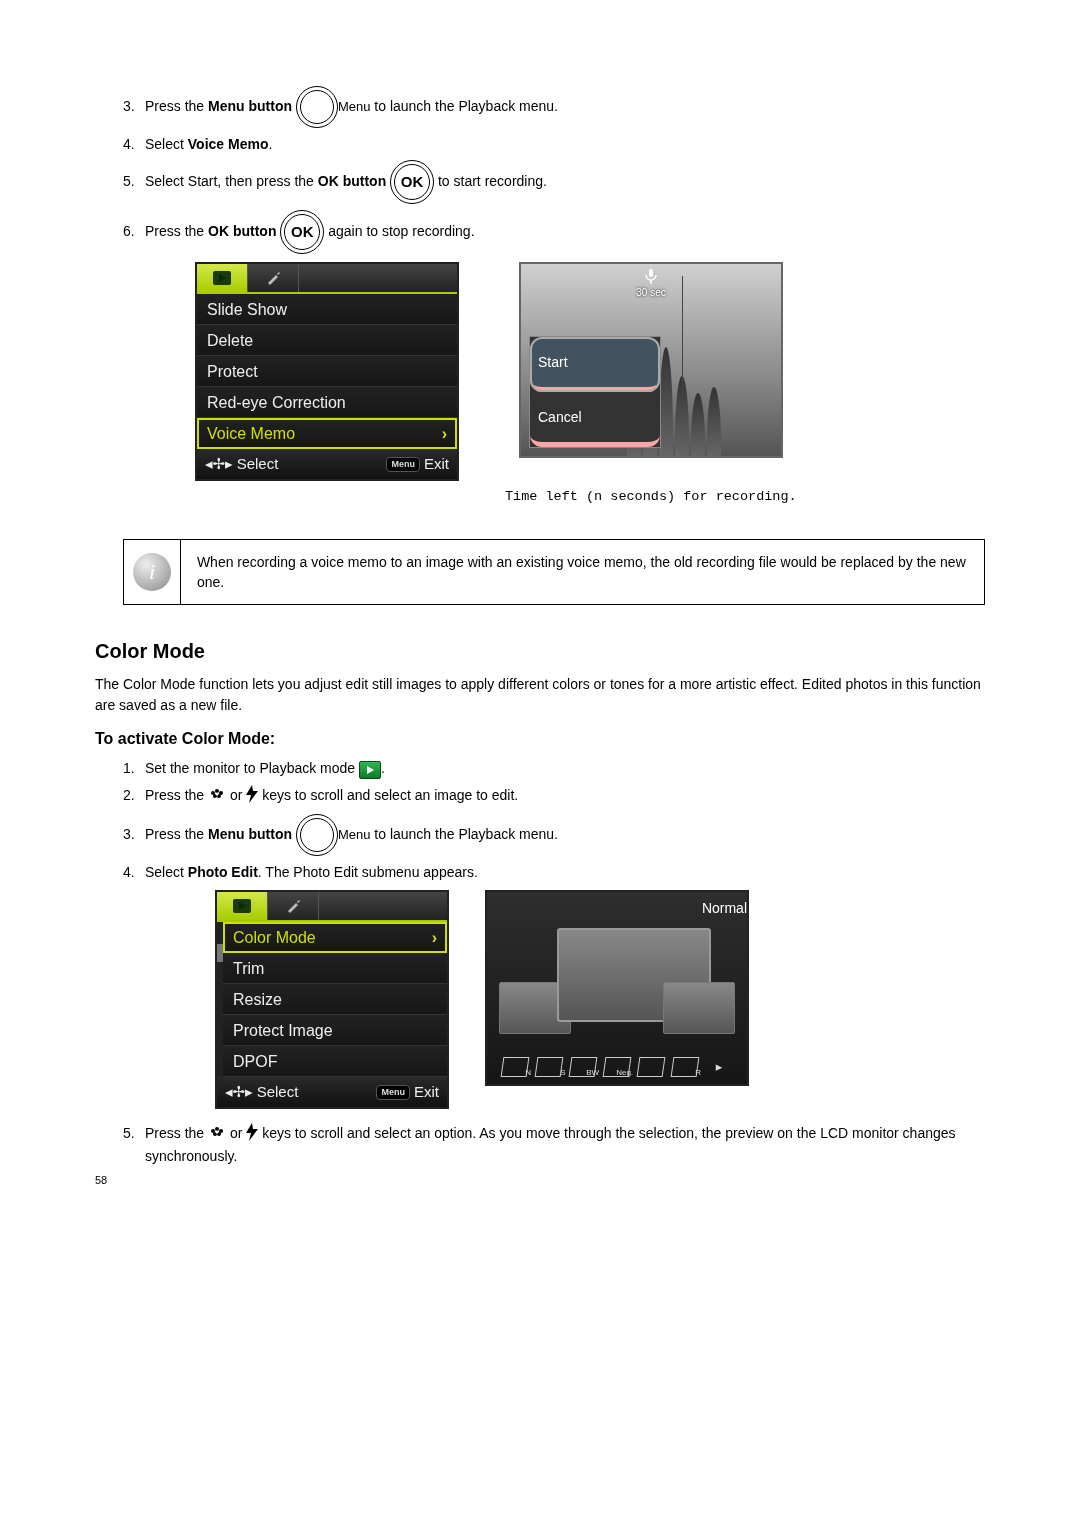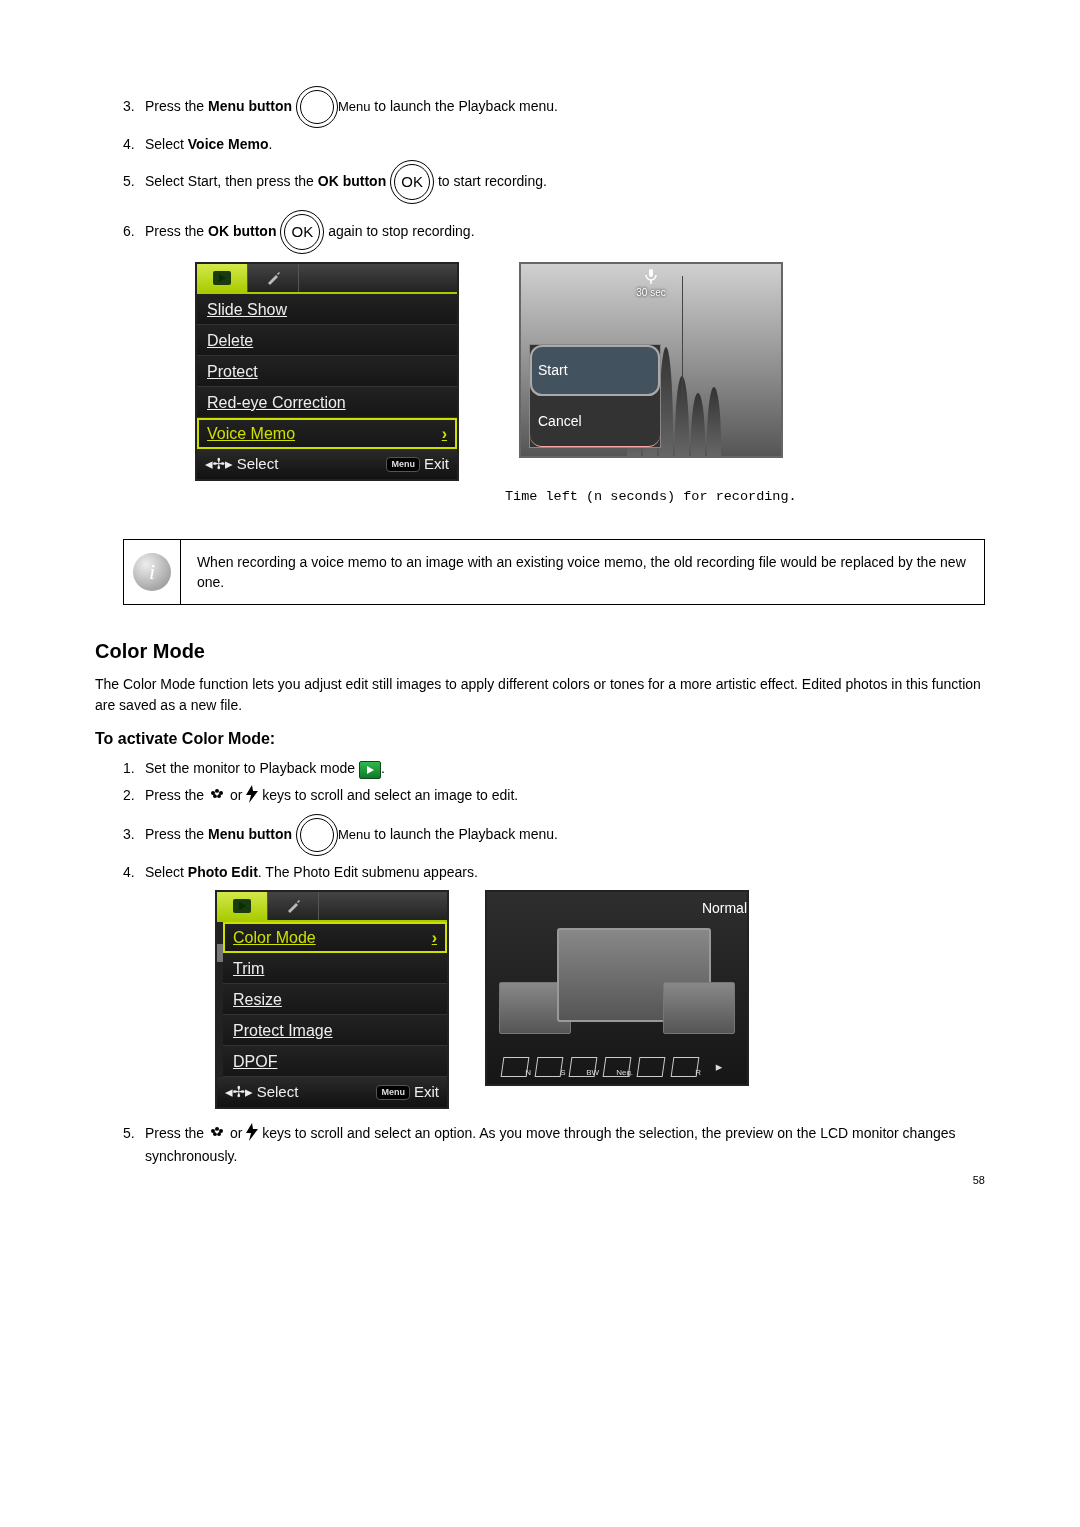--- a/index.html
+++ b/index.html
@@ -39,20 +39,21 @@
   }
   .inline-ok::before {
     content: "";
     position: absolute;
     width: 34px; height: 34px;
     border: 1px solid #000;
     border-radius: 50%;
   }
   .inline-ok span {
     font-size: 15px;
+    font-weight: bold;
   }
   .inline-menu {
     display: inline-flex;
     align-items: center;
     justify-content: center;
     width: 40px;
     height: 40px;
     border: 1.5px solid #000;
     border-radius: 50%;
     position: relative;
@@ -102,21 +103,20 @@
   }
   .menu-tab svg { display:block; }
   .menu-item {
     padding: 5px 10px;
     border-bottom: 1px solid #333;
     height: 20px;
     display: flex;
     align-items: center;
     justify-content: space-between;
     background: linear-gradient(#222, #161616);
-    text-decoration: underline;
   }
   .menu-item.sel {
     color: #cde000;
     outline: 2px solid #cde000;
     outline-offset: -2px;
   }
   .menu-footer {
     display: flex;
     justify-content: space-between;
     align-items: center;
@@ -187,21 +187,21 @@
   .popup {
     position: absolute;
     left: 8px; bottom: 8px;
     width: 130px;
     border: 1px solid #888;
     background: #333;
     font-size: 14px;
   }
   .popup div {
     padding: 15px 8px;
-    border-bottom: 1px solid #fca5a5;
+    border-bottom: 5px solid #fca5a5;
     border-radius: 12px;
   }
   .popup .sel {
     outline: 2px solid #aaa;
     outline-offset: -2px;
     background: #43525f;
   }
 
   .caption {
     font-size: 13.5px;
@@ -327,21 +327,21 @@
     border:1.5px solid #ccc;
     transform: skewX(-8deg);
   }
   .mode-glyph::after {
     content: attr(data-sub);
     position:absolute; bottom:-3px; right:-5px;
     font-size:8px; color:#ddd;
     transform: skewX(8deg);
   }
   .pagenum {
-    text-align:right;
+    text-align:left;
     font-size: 11px;
   }
 </style>
 </head>
 <body>
 
 <div class="step">
   <span class="num">3.</span>
   <span class="txt">
     <span>Press the </span><b>Menu button</b>

